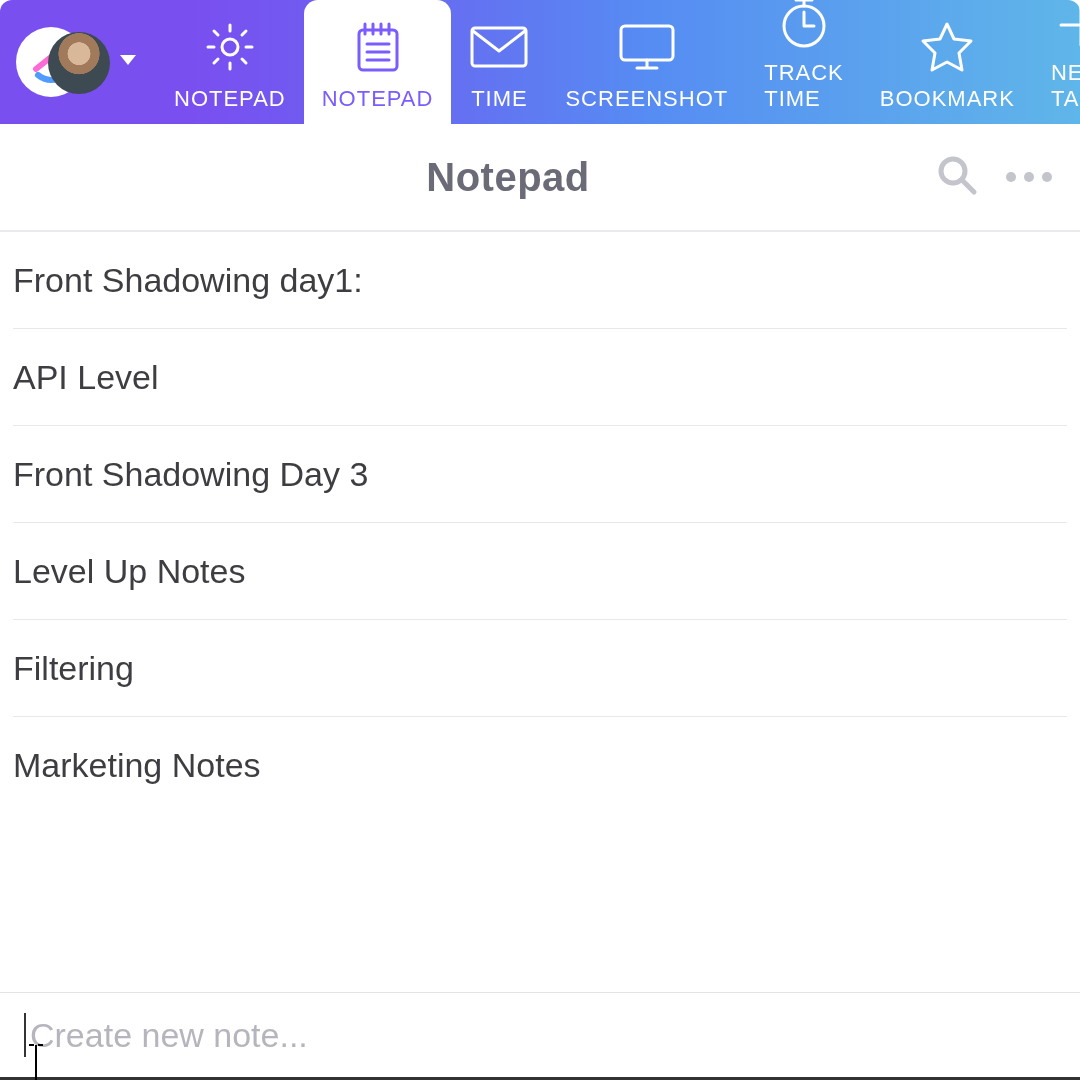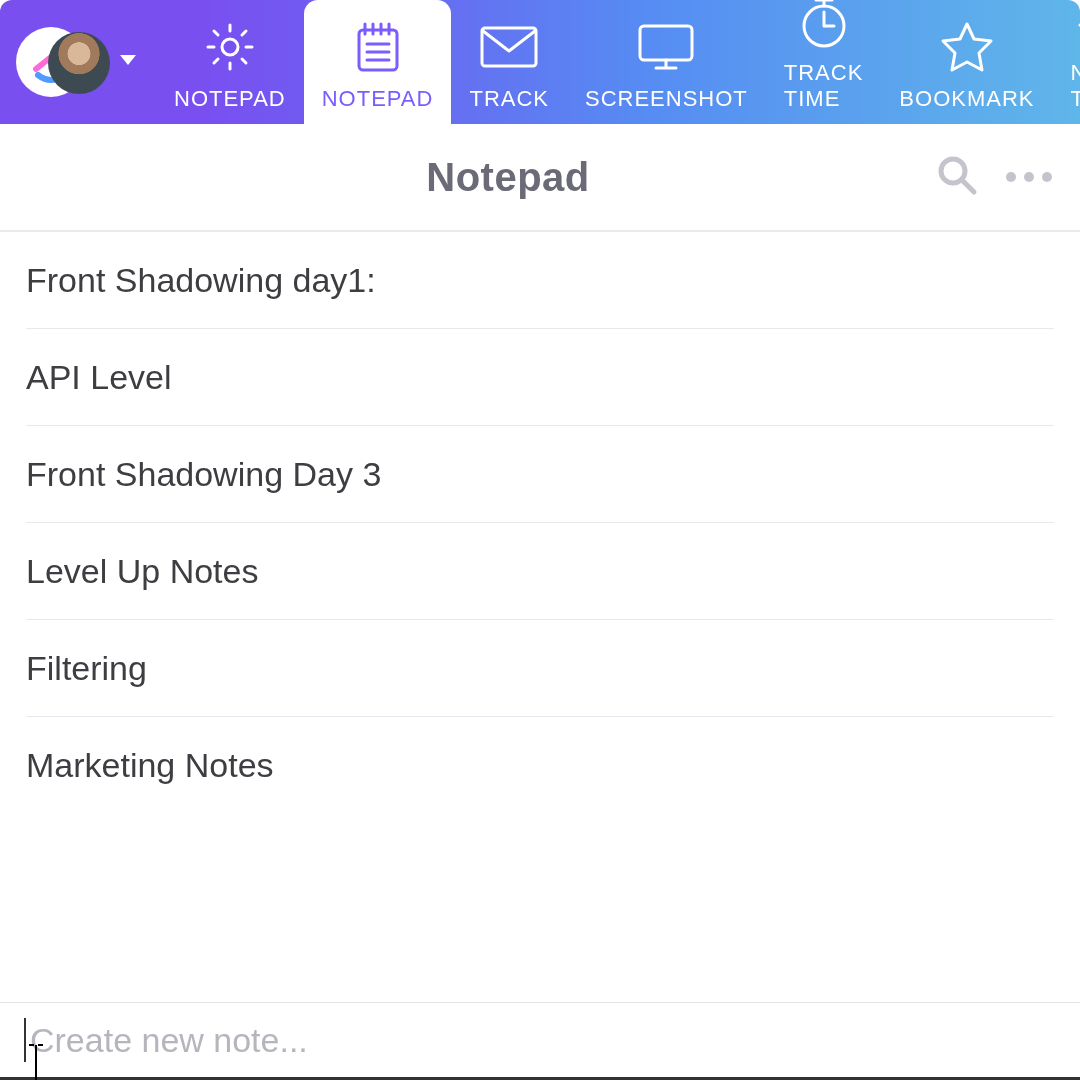--- a/index.html
+++ b/index.html
@@ -66,35 +66,35 @@
     flex:1; text-align:center;
     font-size:40px; font-weight:600; color:#6b6b78;
     letter-spacing:.5px;
   }
   .page-actions { display:flex; align-items:center; gap:28px; }
   .icon-btn { cursor:pointer; color:#c4c4cc; }
   .more-dots { display:flex; gap:8px; }
   .more-dots span { width:10px; height:10px; border-radius:50%; background:#c4c4cc; }
 
   
-  .list { flex:1; overflow:hidden; padding:0 26px; }
+  .list { flex:1; overflow:hidden; padding:0 13px; }
   .note-row {
     height:97px;
     display:flex; align-items:center;
     border-bottom:1.5px solid #e7e7ee;
     font-size:34px;
     color:#3d3d42;
     cursor:pointer;
   }
 
   
   .footer {
     border-top:1.5px solid #e2e2e9;
     border-bottom:3px solid #333;
-    height:78px;
+    height:88px;
     display:flex; align-items:center;
     padding:0 24px;
     position:relative;
   }
   .cursor-caret {
     width:2px; height:44px; background:#333; margin-right:4px;
   }
   .cursor-ibeam {
     position:absolute; left:26px; bottom:-6px;
     width:20px; height:40px;
@@ -145,21 +145,21 @@
         <span>NOTEPAD</span>
       </div>
 
       <div class="tab">
         <div class="icon-slot">
           <svg width="60" height="44" viewBox="0 0 60 44">
               <rect class="stroke" x="3" y="3" width="54" height="38" rx="3"></rect>
               <path class="stroke" d="M4 6l26 20L56 6"></path>
             </svg>
         </div>
-        <span>TRACK</span>
+        <span>TIME</span>
       </div>
 
       <div class="tab">
         <div class="icon-slot">
           <svg width="60" height="50" viewBox="0 0 60 50">
               <rect class="stroke" x="4" y="4" width="52" height="34" rx="4"></rect>
               <path class="stroke" d="M20 46h20M30 38v8"></path>
             </svg>
         </div>
         <span>SCREENSHOT</span>

